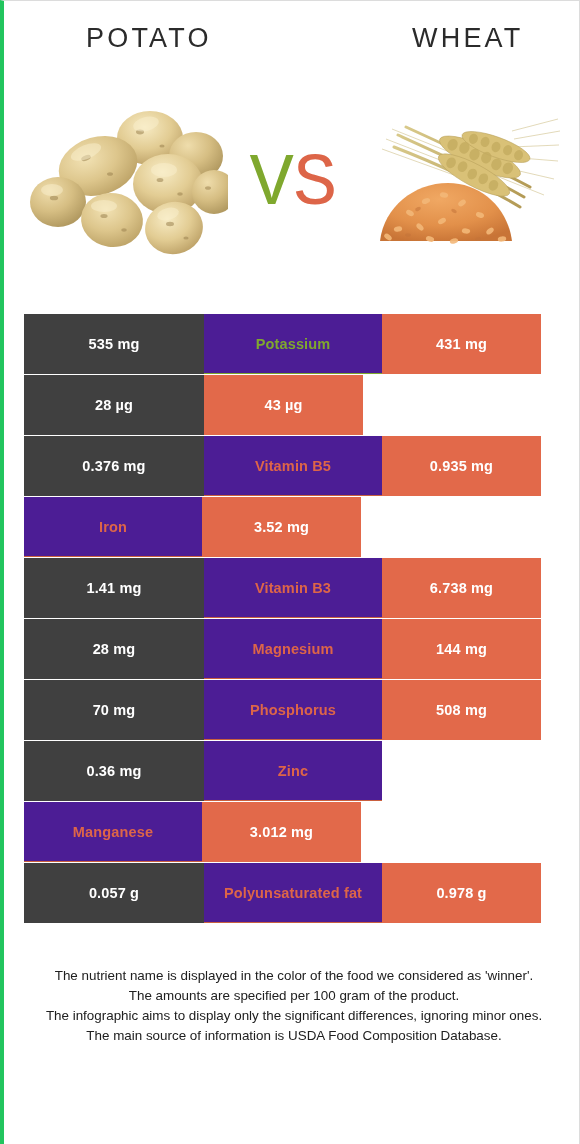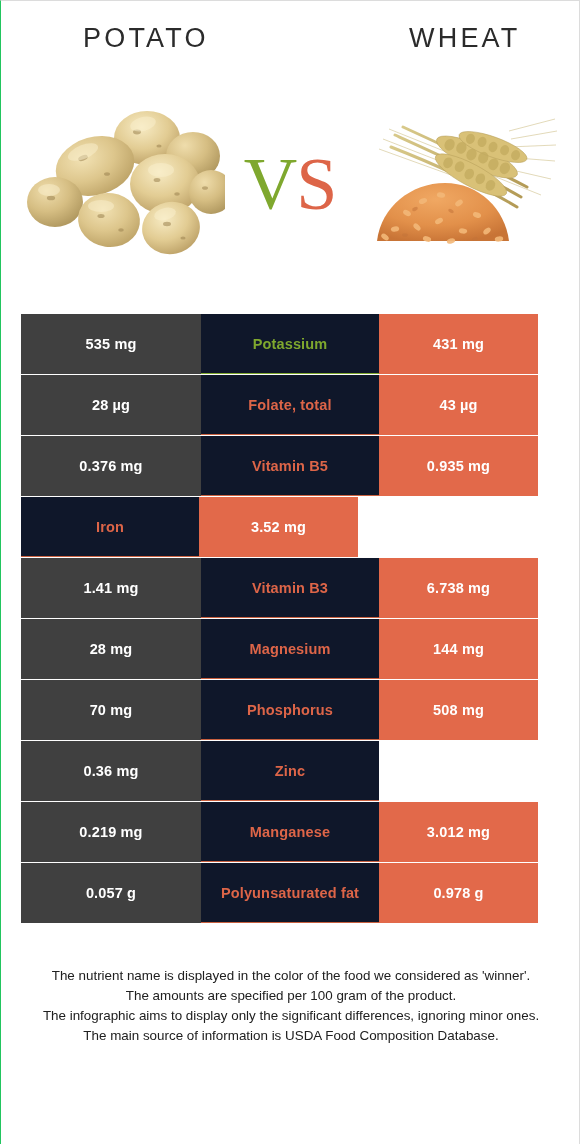--- a/index.html
+++ b/index.html
@@ -10,21 +10,21 @@
     height: 1144px;
     background: #ffffff;
     font-family: "Liberation Sans", sans-serif;
   }
 
   #page {
     position: relative;
     width: 580px;
     height: 1144px;
     background: #fff;
-    border-left: 1px solid #22c55e;
+    border-left: 4px solid #22c55e;
     border-right: 1px solid #dcdcdc;
     border-top: 1px solid #dcdcdc;
     overflow: hidden;
   }
 
   
   .hero {
     position: relative;
     height: 292px;
     width: 580px;
@@ -57,21 +57,21 @@
     left: 224px;
     top: 128px;
     width: 130px;
     height: 110px;
     display: flex;
     align-items: center;
     justify-content: center;
     pointer-events: none;
   }
   .vs-text {
-    font-family: Liberation Serif, serif;
+    font-family: Liberation Mono, monospace;
     font-size: 74px;
     font-weight: 300;
     line-height: 1;
     letter-spacing: -1px;
     -webkit-font-smoothing: antialiased;
   }
   .vs-v { color: #7FA82E; }
   .vs-s { color: #DD6548; }
 
   
@@ -102,21 +102,21 @@
   }
 
   .cell-left {
     width: 180px;
     background: #404040;
     color: #ffffff;
   }
 
   .cell-mid {
     width: 178px;
-    background: #0f172a;
+    background: #4c1d95;
     color: #7FA82E;
     border-top: 1px solid transparent;
     border-bottom: 1px solid transparent;
   }
   .cell-mid.win-potato { color: #7FA82E; }
   .cell-mid.win-wheat  { color: #DD6548; }
 
   
   .nrow.sep-potato .cell-mid { border-bottom-color: #7FA82E; }
   .nrow.sep-wheat  .cell-mid { border-bottom-color: #C9603F; }
@@ -310,21 +310,20 @@
   </div>
 
   <div class="nutrient-table" id="nutrient-table">
       <div class="nrow sep-potato">
         <div class="cell cell-left">535 mg</div>
         <div class="cell cell-mid win-potato">Potassium</div>
         <div class="cell cell-right">431 mg</div>
       </div>
       <div class="nrow sep-wheat">
         <div class="cell cell-left">28 µg</div>
-        <div class="cell cell-mid win-wheat">Folate, total</div>
         <div class="cell cell-right">43 µg</div>
       </div>
       <div class="nrow sep-wheat">
         <div class="cell cell-left">0.376 mg</div>
         <div class="cell cell-mid win-wheat">Vitamin B5</div>
         <div class="cell cell-right">0.935 mg</div>
       </div>
       <div class="nrow sep-wheat">
         <div class="cell cell-mid win-wheat">Iron</div>
         <div class="cell cell-right">3.52 mg</div>
@@ -342,21 +341,20 @@
       <div class="nrow sep-wheat">
         <div class="cell cell-left">70 mg</div>
         <div class="cell cell-mid win-wheat">Phosphorus</div>
         <div class="cell cell-right">508 mg</div>
       </div>
       <div class="nrow sep-wheat">
         <div class="cell cell-left">0.36 mg</div>
         <div class="cell cell-mid win-wheat">Zinc</div>
       </div>
       <div class="nrow sep-wheat">
-        <div class="cell cell-left">0.219 mg</div>
         <div class="cell cell-mid win-wheat">Manganese</div>
         <div class="cell cell-right">3.012 mg</div>
       </div>
       <div class="nrow sep-wheat">
         <div class="cell cell-left">0.057 g</div>
         <div class="cell cell-mid win-wheat">Polyunsaturated fat</div>
         <div class="cell cell-right">0.978 g</div>
       </div>
     </div>
 

